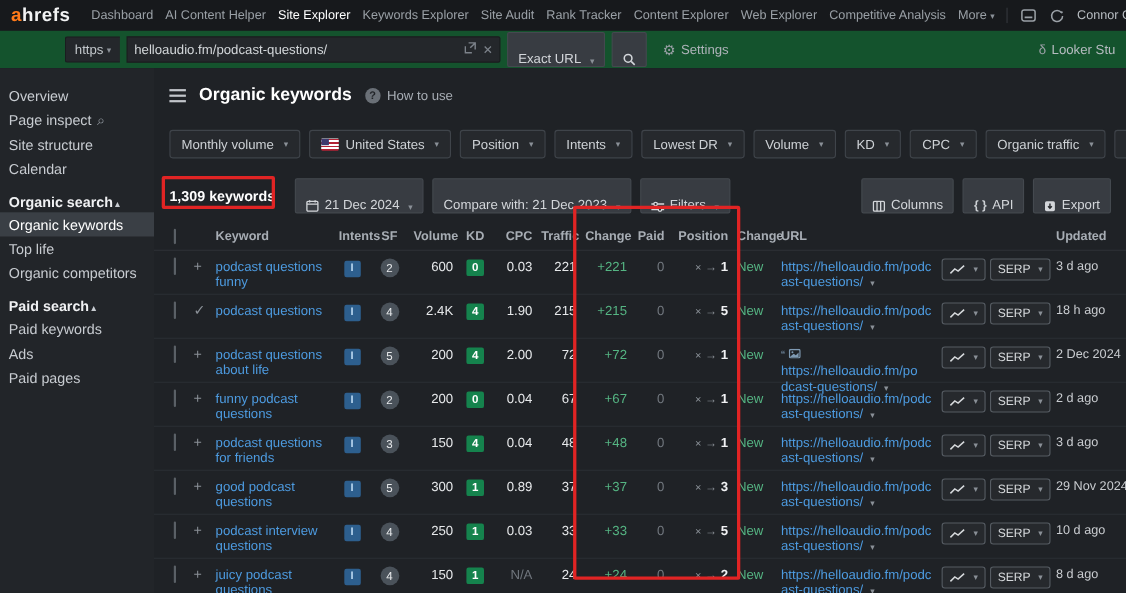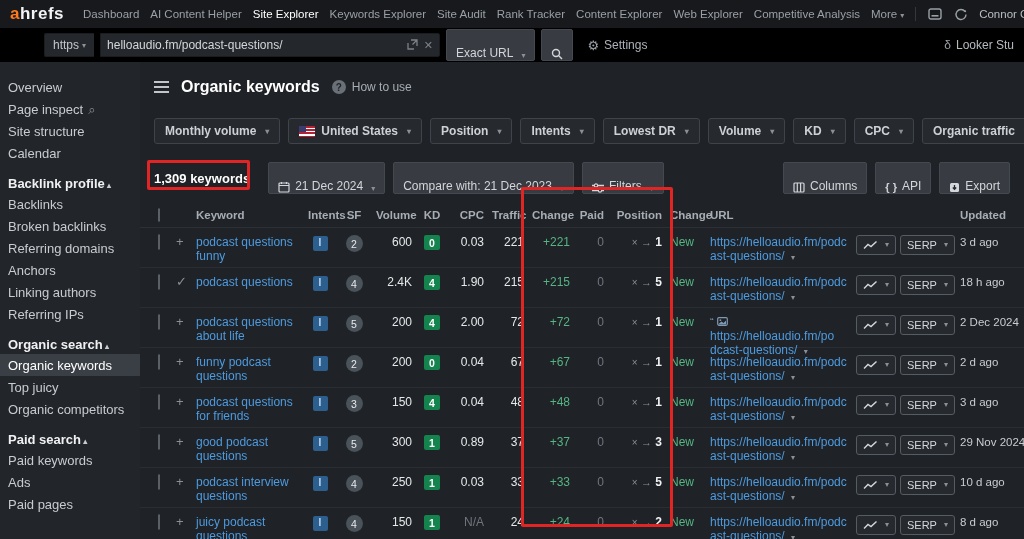--- a/index.html
+++ b/index.html
@@ -15,22 +15,22 @@
   .logo .lr { color:#f2f3f4; }
   .nav-item { color:#9aa0a6; cursor:pointer;text-align:center; }
   .nav-item.active { color:#ffffff; font-weight:400; }
   .caret { font-size:8px; color:#8a9097; margin-left:3px; }
   .topnav-right { margin-left:auto; display:flex; align-items:center; gap:12px; }
   .tn-divider { width:1px; height:14px; background:#34383d; }
   .tn-icon svg { display:block; }
   .topnav-user { color:#b9bec3; }
 
   
-  .searchbar { height:34px; background:#000000; display:flex; align-items:center;
-    padding:0 10px 0 44px; gap:6px; font-size:12px; }
+  .searchbar { height:34px; background:#14532d; display:flex; align-items:center;
+    padding:0 10px 0 59px; gap:6px; font-size:12px; }
   .proto { background:#24272b; border:1px solid #1a1c1f; border-right:none; height:24px;
     display:flex; align-items:center; padding:0 8px; border-radius:2px 0 0 2px; color:#c3c8cc; }
   .url-box { background:#24272b; border:1px solid #1a1c1f; height:24px; width:340px;
     display:flex; align-items:center; border-radius:0 2px 2px 0; padding:0 6px; }
   .url-box input { flex:1; background:transparent; border:none; outline:none;
     color:#d3d7da; font-size:12px; font-family:"Liberation Sans", sans-serif; }
   .ubx-icon { color:#7c828a; margin-left:6px; cursor:pointer; font-size:11px; }
   .btn { background:#383c42; border:1px solid #44494f; border-radius:2px; height:32px;
     display:inline-flex; align-items:flex-end; gap:5px; padding:0 9px; color:#d3d6da;
     font-size:12px; cursor:pointer; }
@@ -52,21 +52,21 @@
   .main { flex:1; background:#1f2226; position:relative; overflow:hidden; }
 
   .page-header { height:50px; display:flex; align-items:center; gap:12px; padding:0 14px; }
   .hamburger { display:flex; flex-direction:column; gap:3px; cursor:pointer; }
   .hamburger i { display:block; width:15px; height:2px; background:#c2c6cb; }
   .page-title { font-size:16px; font-weight:700; color:#ffffff; }
   .help { display:flex; align-items:center; gap:6px; color:#a7adb4; font-size:12px; cursor:pointer;}
   .help-circle { width:14px; height:14px; border-radius:50%; background:#6a7077; color:#1f2226;
     font-size:10px; font-weight:700; display:flex; align-items:center; justify-content:center; }
 
-  .filter-row { display:flex; align-items:center; gap:8px; padding:6px 14px 14px;font-weight:bold; }
+  .filter-row { display:flex; align-items:center; gap:8px; padding:6px 14px 14px; }
   .filter-btn { background:#26292d; border:1px solid #3f444a; border-radius:3px; height:26px;
     display:inline-flex; align-items:center; gap:6px; padding:0 10px; font-size:12px;
     color:#cdd1d5; cursor:pointer; white-space:nowrap; }
   .flag { width:16px; height:11px; position:relative; flex-shrink:0;
     background:repeating-linear-gradient(#b22234 0 1.6px,#fff 1.6px 3.2px); border-radius:1px; overflow:hidden;}
   .flag i { position:absolute; left:0; top:0; width:7px; height:6px; background:#3c3b6e; display:block;}
 
   .toolbar { display:flex; align-items:center; gap:8px; padding:4px 14px 8px; }
   .kw-count { font-size:13px; font-weight:700; color:#ffffff; margin-right:10px; white-space:nowrap; }
   .toolbar-right { margin-left:auto; display:flex; gap:8px; }
@@ -187,32 +187,23 @@
   <div class="content">
 
     <div class="sidebar">
         <div class="sb-section">
           <div class="sb-item">Overview</div>
           <div class="sb-item">Page inspect<span class="sb-mag">⌕</span></div>
           <div class="sb-item">Site structure</div>
           <div class="sb-item">Calendar</div>
         </div>
         <div class="sb-section">
-          <div class="sb-header">Backlink profile<span class="sb-caret"> ▴</span></div>
-          <div class="sb-item">Backlinks</div>
-          <div class="sb-item">Broken backlinks</div>
-          <div class="sb-item">Referring domains</div>
-          <div class="sb-item">Anchors</div>
-          <div class="sb-item">Linking authors</div>
-          <div class="sb-item">Referring IPs</div>
-        </div>
-        <div class="sb-section">
           <div class="sb-header">Organic search<span class="sb-caret"> ▴</span></div>
           <div class="sb-item active">Organic keywords</div>
-          <div class="sb-item">Top juicy</div>
+          <div class="sb-item">Top life</div>
           <div class="sb-item">Organic competitors</div>
         </div>
         <div class="sb-section">
           <div class="sb-header">Paid search<span class="sb-caret"> ▴</span></div>
           <div class="sb-item">Paid keywords</div>
           <div class="sb-item">Ads</div>
           <div class="sb-item">Paid pages</div>
         </div>
       </div>
 

